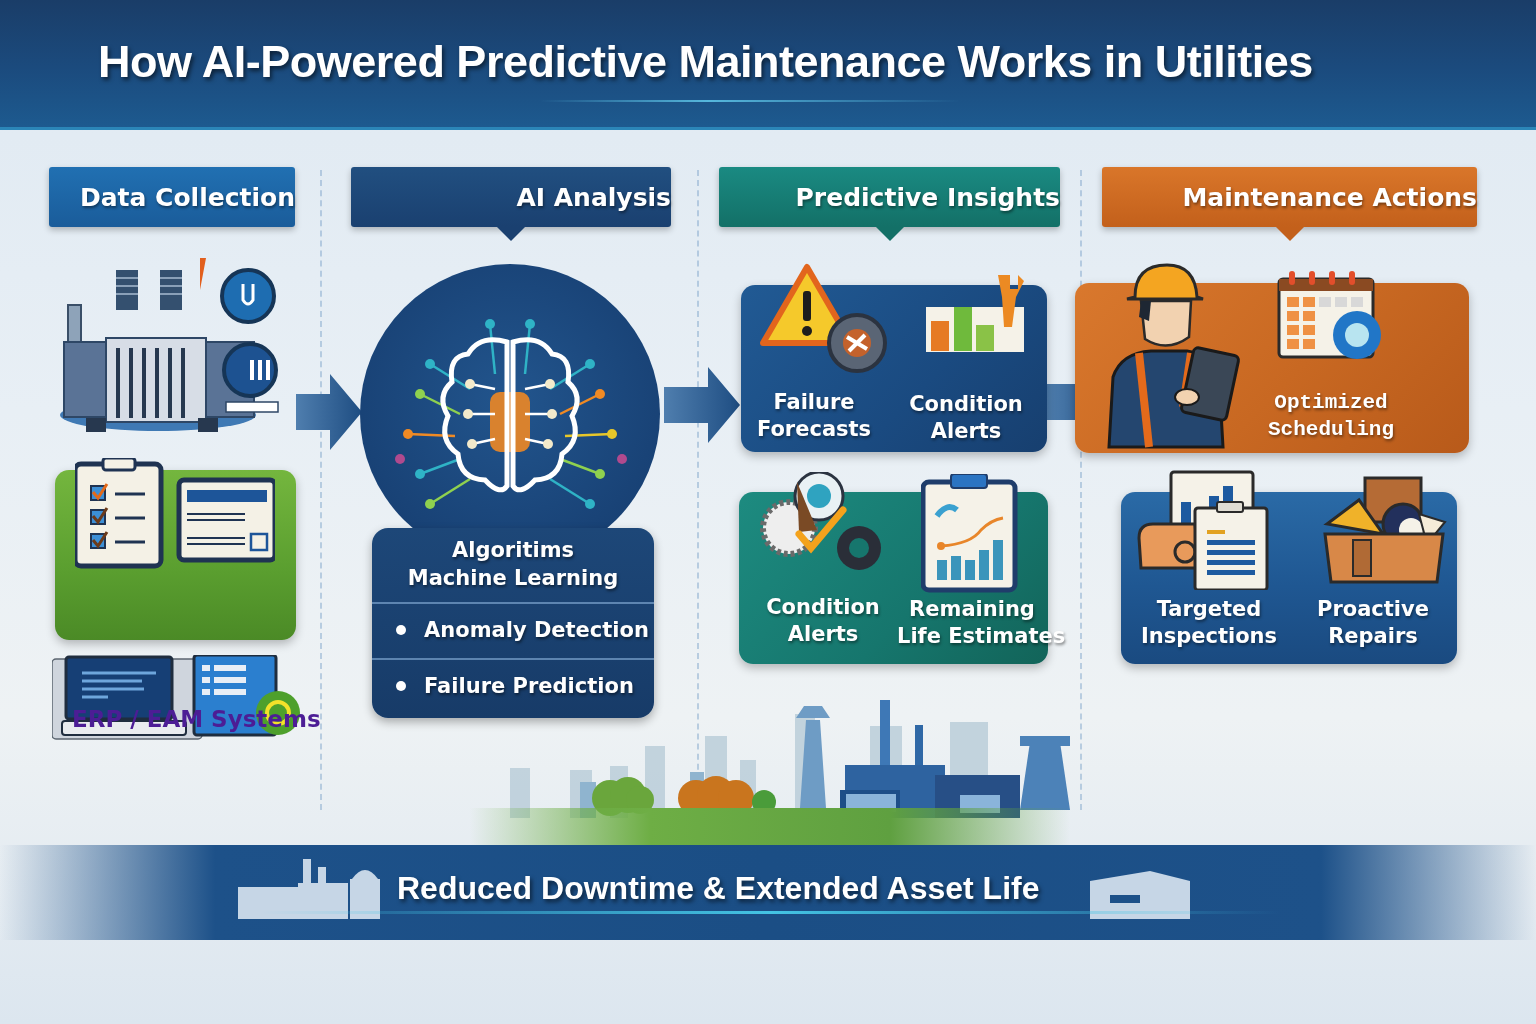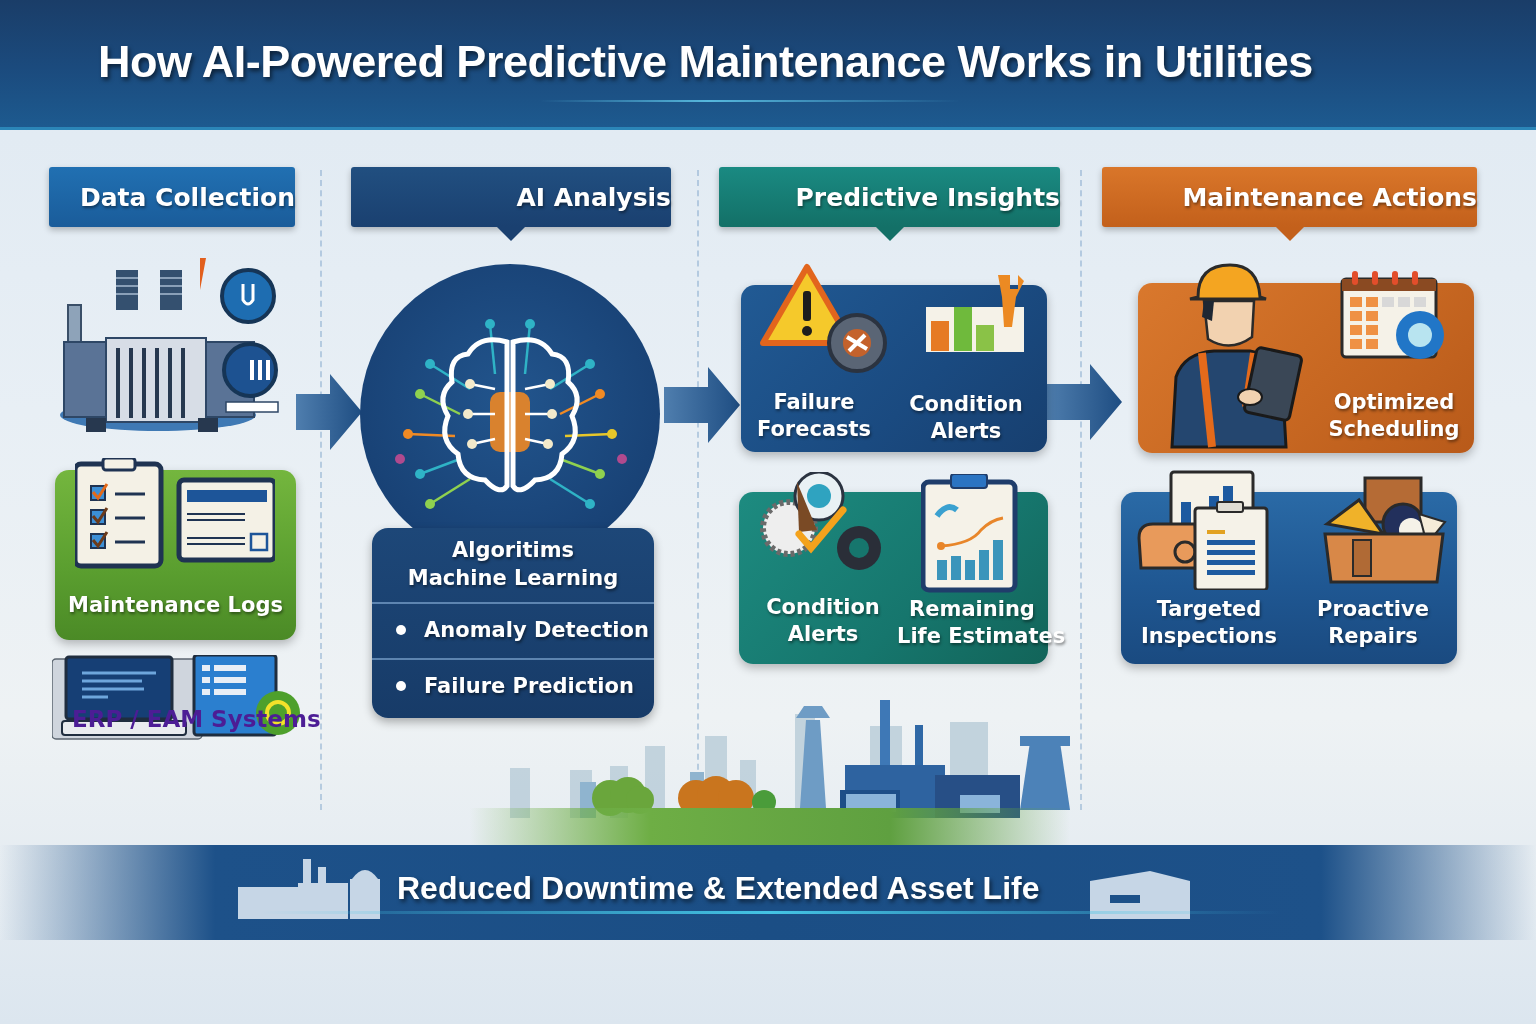--- a/index.html
+++ b/index.html
@@ -199,21 +199,20 @@
     <rect x="104" y="22" width="96" height="80" rx="5" fill="#f4f1e6" stroke="#1f3352" stroke-width="5"></rect>
     <rect x="112" y="32" width="80" height="12" fill="#1d5599"></rect>
     <g stroke="#1f3352" stroke-width="2">
         <line x1="112" y1="56" x2="170" y2="56"></line>
         <line x1="112" y1="62" x2="170" y2="62"></line>
         <line x1="112" y1="80" x2="170" y2="80"></line>
         <line x1="112" y1="86" x2="170" y2="86"></line>
       </g>
     <rect x="176" y="76" width="16" height="16" fill="none" stroke="#1d5599" stroke-width="2.5"></rect>
   </svg>
-  <div class="card-label" style="left:0;width:241px;top:122px;">Maintenance Logs</div>
 </div>
 
 <svg class="icon" style="left:52px;top:655px" width="250" height="90">
   <rect x="0" y="4" width="150" height="80" rx="4" fill="#cfd5dd" stroke="#5c6670" stroke-width="1.5"></rect>
   <rect x="14" y="2" width="106" height="62" rx="3" fill="#163f75" stroke="#1f2d3e" stroke-width="3"></rect>
   <g stroke="#6ea6dc" stroke-width="3">
       <line x1="30" y1="18" x2="104" y2="18"></line>
       <line x1="30" y1="26" x2="90" y2="26"></line>
       <line x1="30" y1="34" x2="92" y2="34"></line>
       <line x1="30" y1="42" x2="56" y2="42"></line>
@@ -360,21 +359,21 @@
   <div class="card-label" style="left:14px;top:102px;width:140px;">
     <div>Condition</div>
     <div>Alerts</div>
   </div>
   <div class="card-label" style="left:158px;top:104px;width:150px;">
     <div>Remaining</div>
     <div>Life Estimates</div>
   </div>
 </div>
 
-<div class="card" style="left:1138px;top:283px;width:336px;height:170px;background:linear-gradient(135deg,#d9782d 0%,#c86822 55%,#b85a1a 100%);">
+<div class="card" style="left:1075px;top:283px;width:394px;height:170px;background:linear-gradient(135deg,#d9782d 0%,#c86822 55%,#b85a1a 100%);font-family:Liberation Mono, monospace;">
   <svg class="icon" style="left:16px;top:-26px" width="160" height="195">
     <path d="M44 40 Q44 8 76 8 Q104 8 106 40 L112 42 L36 42 Z" fill="#f4a521" stroke="#2a2a2a" stroke-width="3"></path>
     <path d="M50 44 L100 44 L98 80 Q76 96 54 82 Z" fill="#f2d2b0" stroke="#2a2a2a" stroke-width="2.5"></path>
     <path d="M50 44 L60 44 L58 64 L48 60 Z" fill="#1e2733"></path>
     <path d="M18 190 L22 120 Q30 96 60 94 L96 94 Q120 98 128 120 L132 190 Z" fill="#24466f" stroke="#1a1a1a" stroke-width="3"></path>
     <path d="M48 96 L58 190" stroke="#e46a1b" stroke-width="8"></path>
     <path d="M100 96 L92 150" stroke="#e46a1b" stroke-width="8"></path>
     <rect x="96" y="94" width="46" height="66" rx="5" fill="#3a4756" stroke="#1a1a1a" stroke-width="3" transform="rotate(12 119 127)"></rect>
     <ellipse cx="96" cy="140" rx="12" ry="8" fill="#f2d2b0" stroke="#1a1a1a" stroke-width="2"></ellipse>
   </svg>

